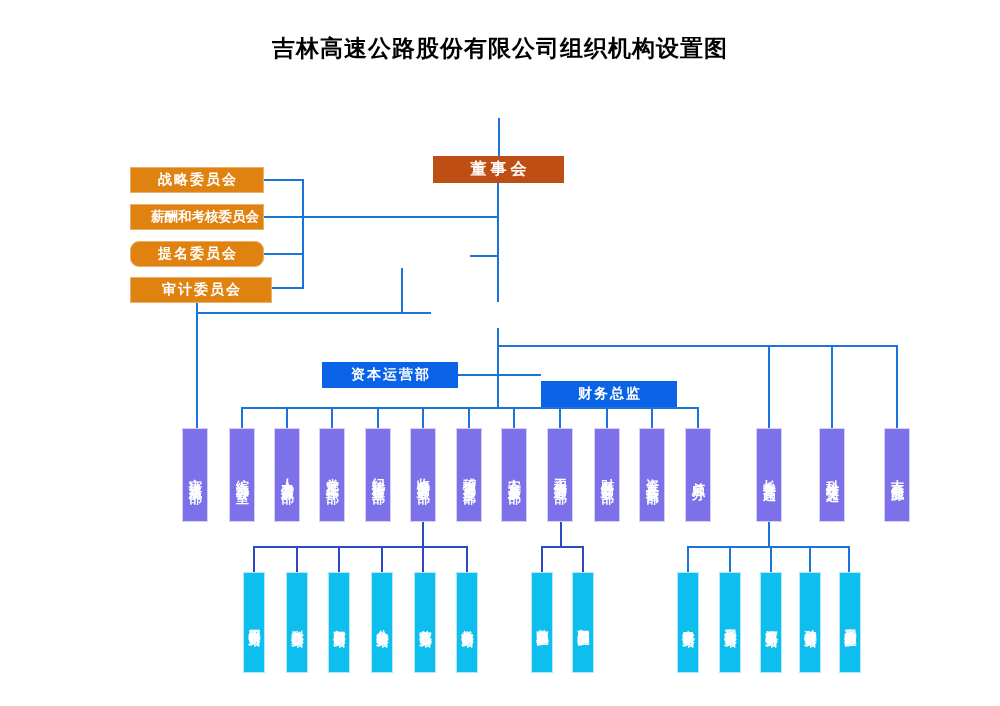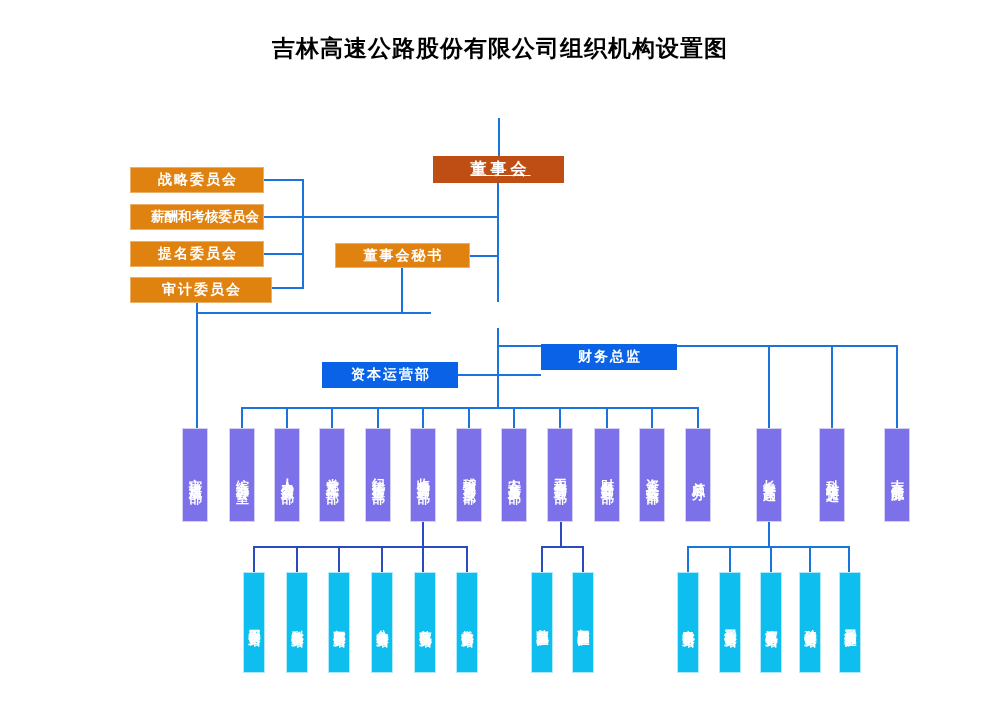--- a/index.html
+++ b/index.html
@@ -98,31 +98,30 @@
   <i class="ln v nv" style="left:541px;top:546px;height:26px;"></i>
   <i class="ln v nv" style="left:582px;top:546px;height:26px;"></i>
   <i class="ln v" style="left:768px;top:522px;height:26px;"></i>
   <i class="ln h" style="left:687px;top:546px;width:163px;"></i>
   <i class="ln v" style="left:687px;top:546px;height:26px;"></i>
   <i class="ln v" style="left:729px;top:546px;height:26px;"></i>
   <i class="ln v" style="left:770px;top:546px;height:26px;"></i>
   <i class="ln v" style="left:809px;top:546px;height:26px;"></i>
   <i class="ln v" style="left:848px;top:546px;height:26px;"></i>
 
-  <div class="box brown" style="left:433px;top:156px;width:131px;height:27px;text-decoration:underline;">董事会</div>
+  <div class="box brown" style="left:433px;top:156px;width:131px;height:27px;">董事会</div>
 
   <div class="box orange" style="left:130px;top:167px;width:134px;height:26px;">战略委员会</div>
   <div class="box orange" style="left:130px;top:204px;width:134px;height:26px;letter-spacing:0;padding-left:16px;font-size:13.5px;">薪酬和考核委员会</div>
-  <div class="box orange" style="left:130px;top:241px;width:134px;height:26px;">提名委员会</div>
+  <div class="box orange" style="left:130px;top:241px;width:134px;height:26px;border-radius:9px;">提名委员会</div>
   <div class="box orange" style="left:130px;top:277px;width:142px;height:26px;">审计委员会</div>
 
-  <div class="box orange" style="left:335px;top:243px;width:135px;height:25px;">董事会秘书</div>
 
   <div class="box blue" style="left:322px;top:362px;width:136px;height:26px;">资本运营部</div>
-  <div class="box blue" style="left:541px;top:344px;width:136px;height:26px;">财务总监</div>
+  <div class="box blue" style="left:541px;top:381px;width:136px;height:26px;">财务总监</div>
 
   <div class="vbox dept" style="left:182px;">审计法规部</div>
   <div class="vbox dept" style="left:229px;">综合办公室</div>
   <div class="vbox dept" style="left:274px;">人力资源部</div>
   <div class="vbox dept" style="left:319px;">党群工作部</div>
   <div class="vbox dept" style="left:365px;">纪律检查部</div>
   <div class="vbox dept" style="left:410px;">收费管理部</div>
   <div class="vbox dept" style="left:456px;">稽查调度部</div>
   <div class="vbox dept" style="left:501px;">安全质量部</div>
   <div class="vbox dept" style="left:547px;">工程管理部</div>

